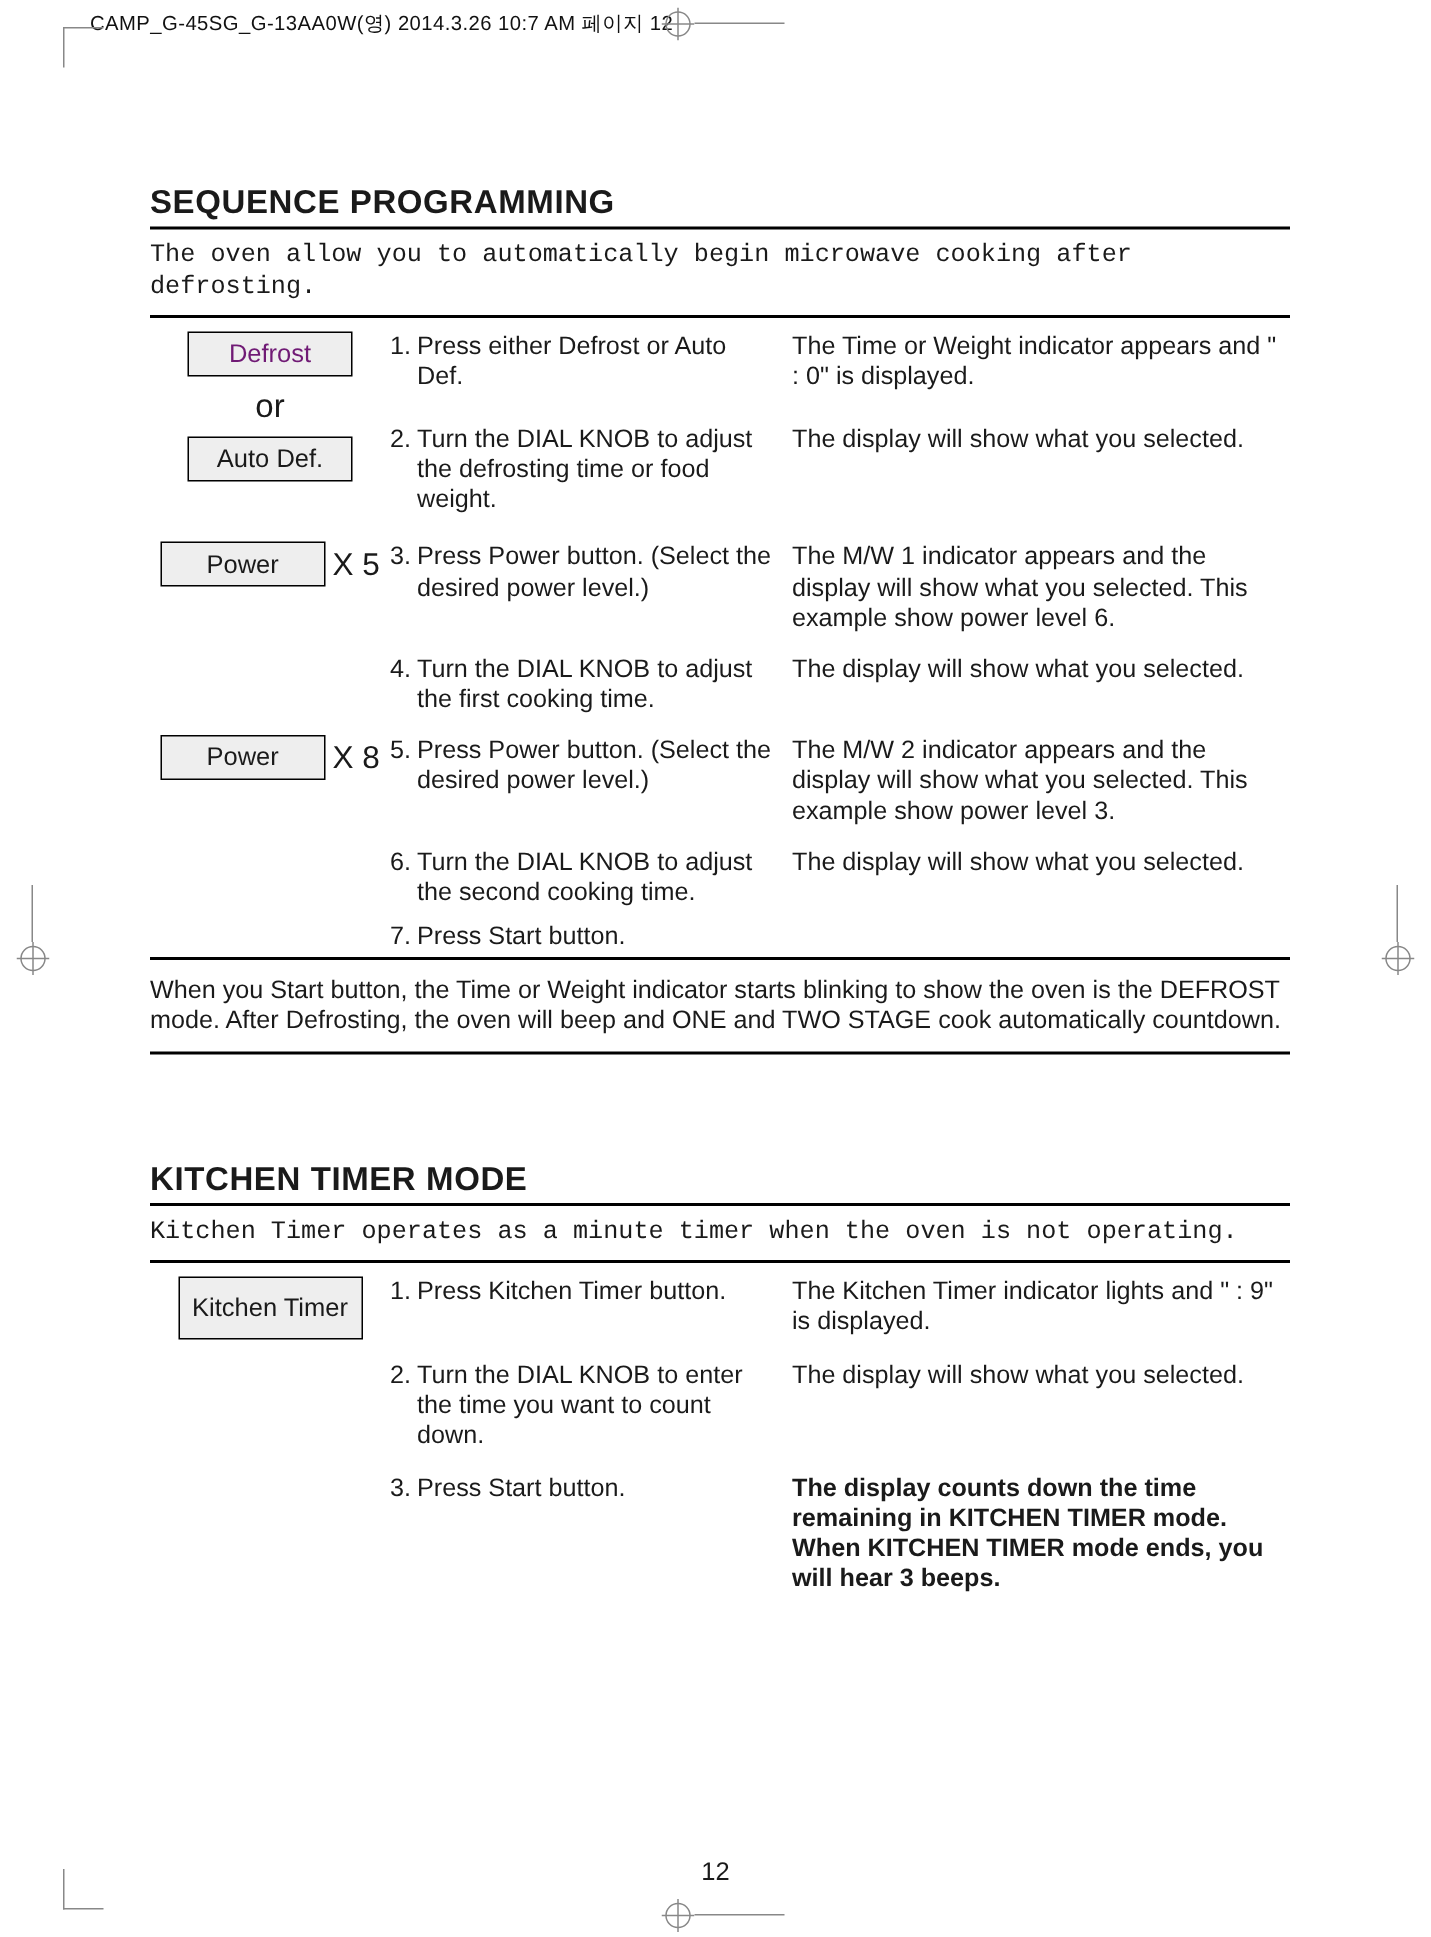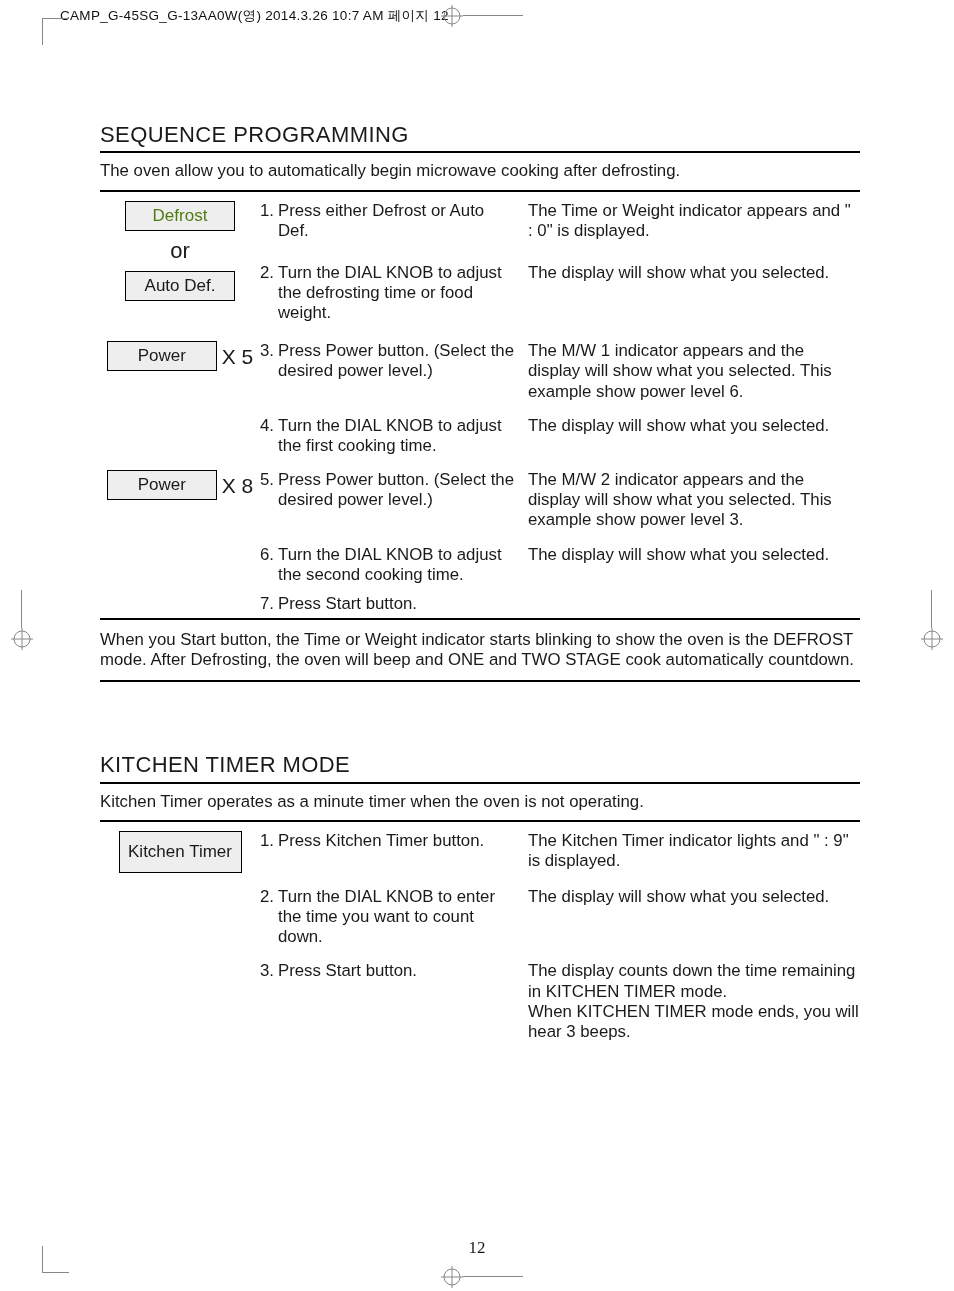--- a/index.html
+++ b/index.html
@@ -67,30 +67,31 @@
   .page {
     position: absolute;
     top: 122px;
     left: 100px;
     width: 760px;
   }
 
   h1 {
     margin: 0 0 2px 0;
     font-size: 22px;
-    font-weight: normal;
+    font-weight: bold;
     letter-spacing: 0.4px;
   }
   .thick-rule {
     border: 0;
     border-top: 2px solid #000;
     margin: 3px 0 8px 0;
   }
   .intro {
     margin: 4px 0 8px 0;
+    font-family: Liberation Mono, monospace;
   }
 
   
   .step-row {
     display: flex;
     align-items: flex-start;
     margin: 9px 0;
   }
   .col-btn {
     width: 160px;
@@ -137,38 +138,38 @@
     display: flex;
     align-items: center;
     justify-content: center;
   }
   .btn.two-line { min-height: 42px; }
   .btn.wide { width: 110px; }
   .xcount {
     margin-left: 5px;
     font-size: 21px;
   }
-  .btn-defrost { color: #4d7c0f; }
+  .btn-defrost { color: #701a75; }
 
   .or-label {
     font-size: 22px;
     margin: 7px 0;
   }
 
   .post-note {
     margin: 10px 0 10px 0;
   }
 
   .page-number {
     position: absolute;
     bottom: 33px;
     left: 0;
     width: 954px;
     text-align: center;
-    font-family: Liberation Serif, serif;
+    font-family: Liberation Sans, sans-serif;
     font-size: 17px;
   }
 
   
   .section { margin-top: 0; }
   .section + .section { margin-top: 70px; }
 </style>
 </head>
 <body>
 
@@ -352,21 +353,21 @@
     </div>
 
     <div class="step-row" style="margin-top:14px;">
       <div class="col-btn"></div>
       <div class="col-instr">
         <div class="hang">
           <span class="num">3.</span>
           <span class="txt">Press Start button.</span>
         </div>
       </div>
-      <div class="col-disp" style="white-space:pre-line;">The display counts down the time remaining in KITCHEN TIMER mode.
+      <div class="col-disp" style="white-space:pre-line;font-weight:bold;">The display counts down the time remaining in KITCHEN TIMER mode.
 When KITCHEN TIMER mode ends, you will hear 3 beeps.</div>
     </div>
 
   </div>
 
 </div>
 
 <div class="page-number">12</div>
 
 </body></html>

